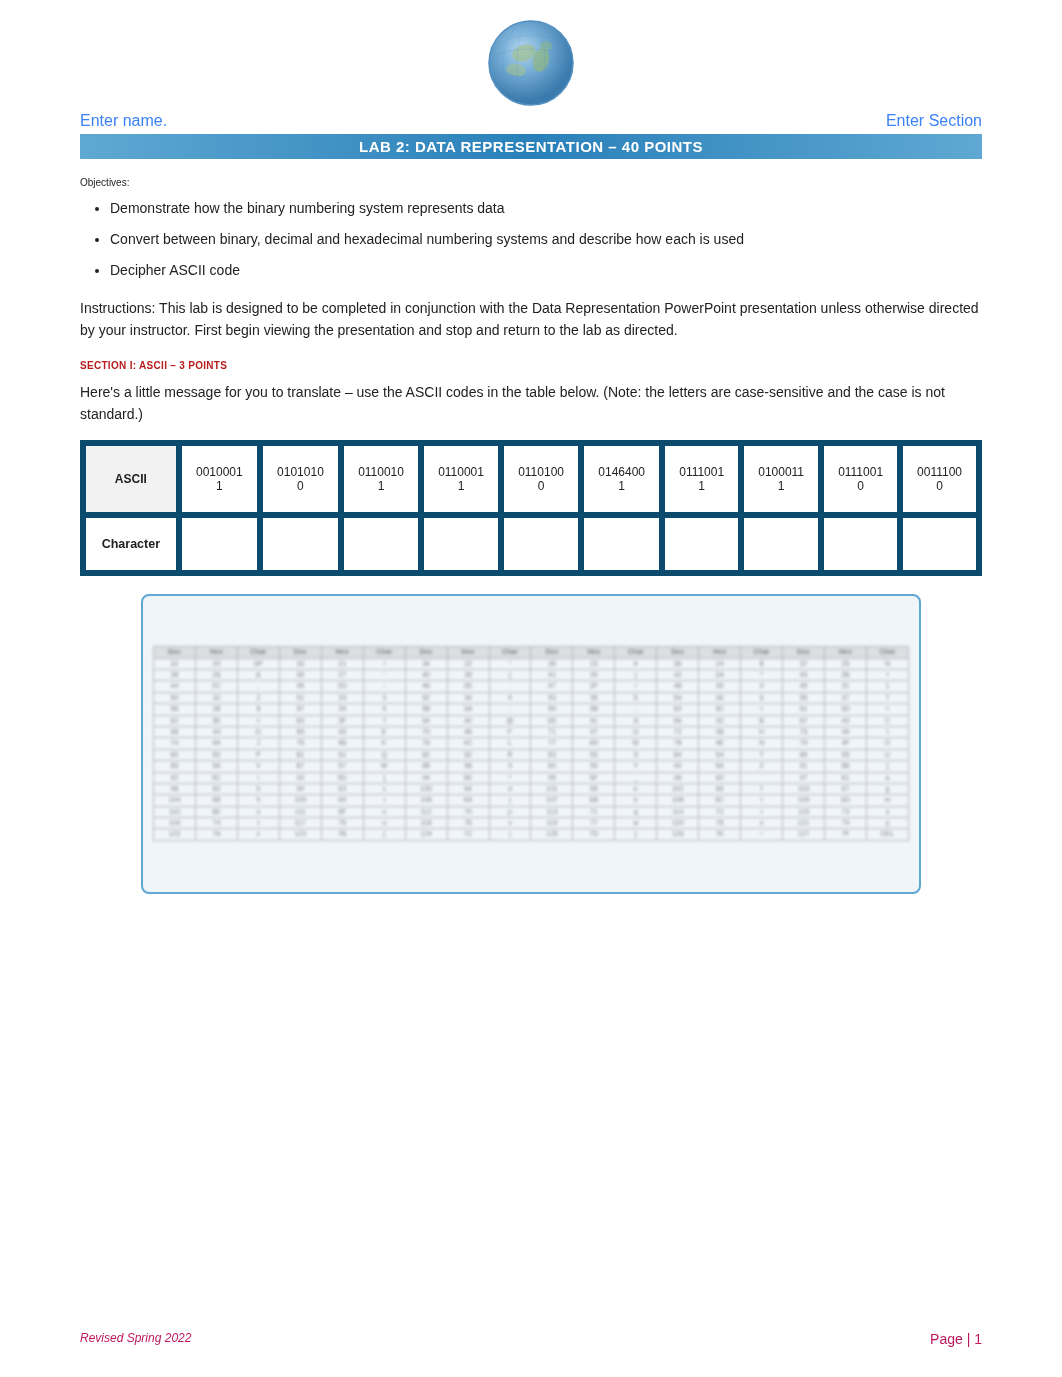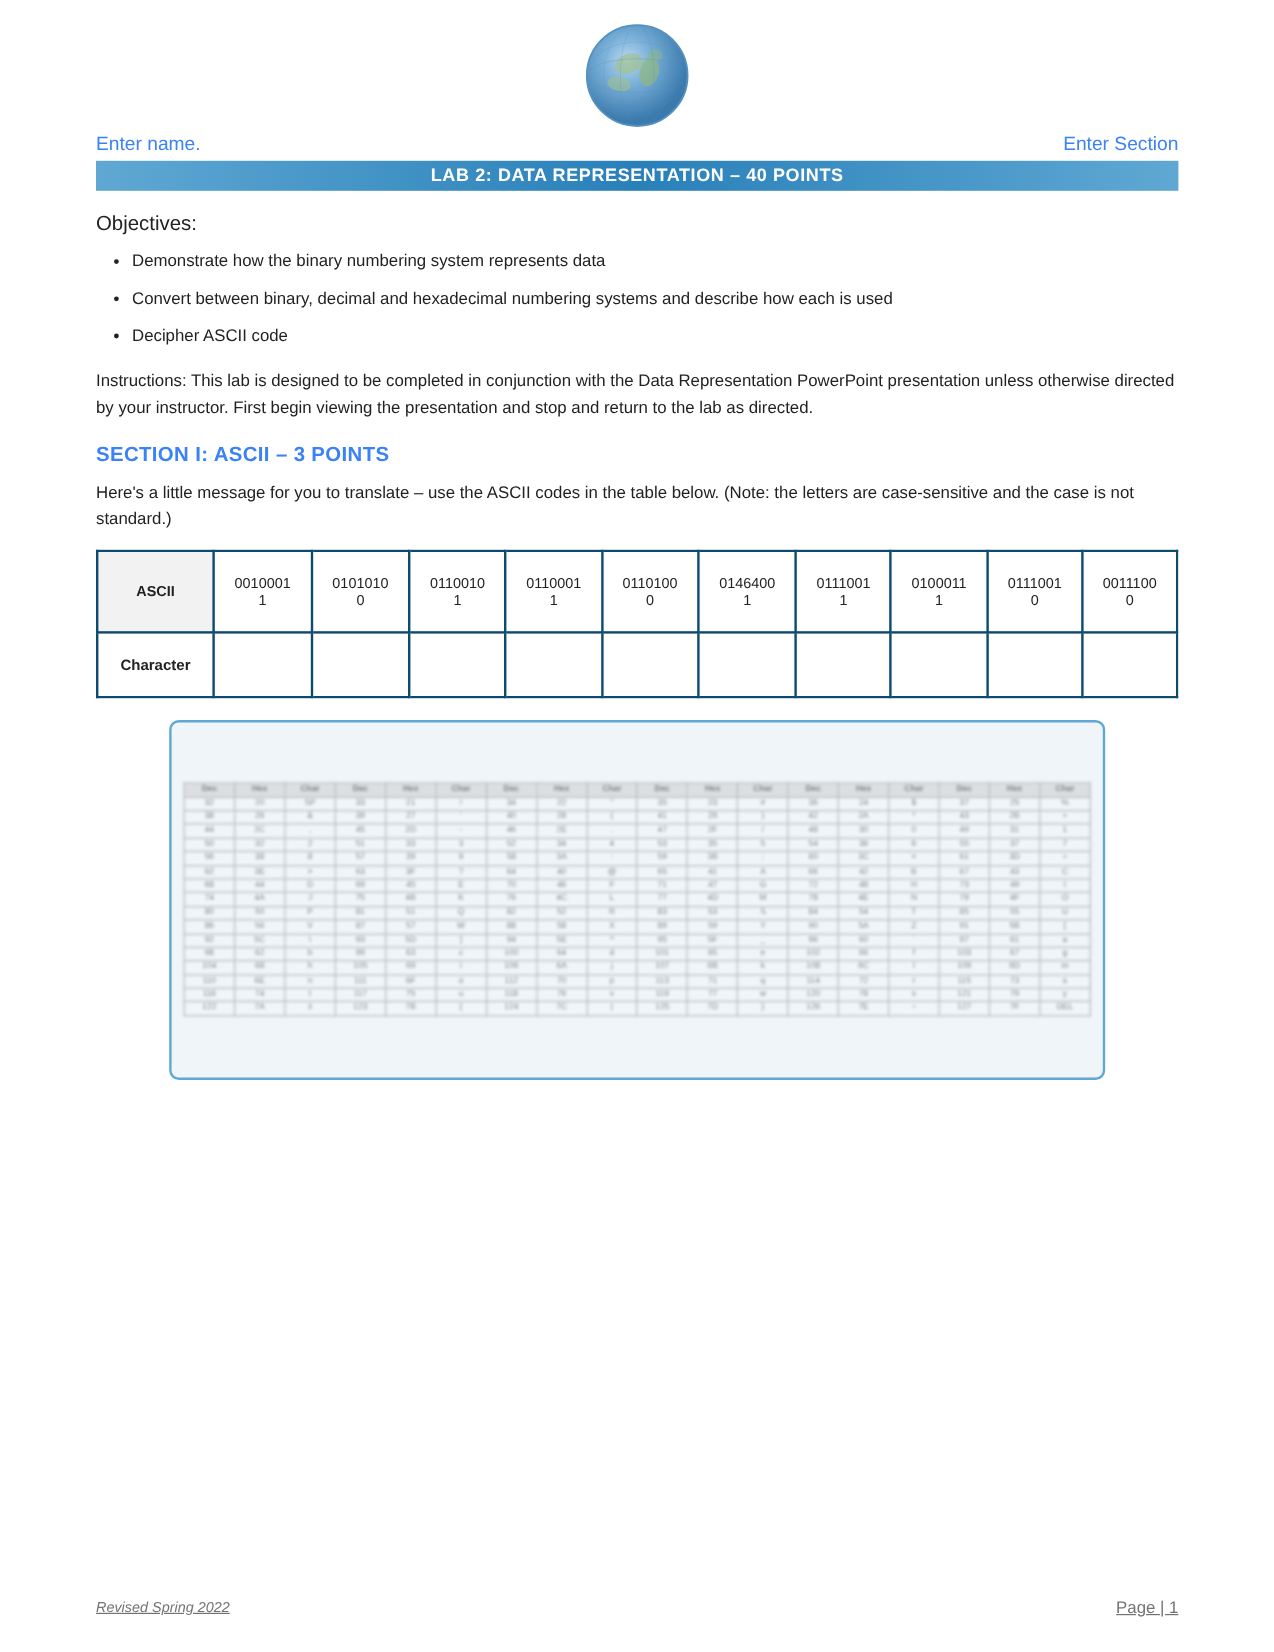--- a/index.html
+++ b/index.html
@@ -41,61 +41,61 @@
       background: linear-gradient(to right, #5fa8d3, #2980b9, #5fa8d3);
       color: #fff;
       text-align: center;
       padding: 4px 0;
       font-weight: bold;
       font-size: 15px;
       letter-spacing: 0.5px;
       margin-bottom: 18px;
     }
     .objectives-label {
-      font-size: 17px;
+      font-size: 10px;
       margin-bottom: 10px;
     }
     .bullet-list {
       margin-left: 30px;
       margin-bottom: 16px;
     }
     .bullet-list li {
       font-size: 14px;
       margin-bottom: 10px;
       line-height: 1.5;
     }
     .instructions {
       font-size: 14px;
       line-height: 1.6;
       margin-bottom: 18px;
     }
     .section-title {
-      color: #3b82f6;
-      font-size: 17px;
+      color: #b91c1c;
+      font-size: 10px;
       font-weight: bold;
       letter-spacing: 0.3px;
       margin-bottom: 10px;
     }
     .section-desc {
       font-size: 14px;
       line-height: 1.6;
       margin-bottom: 14px;
     }
     
     .ascii-table-wrapper {
       margin-bottom: 18px;
       overflow-x: auto;
     }
     .ascii-table {
       border-collapse: collapse;
       width: 100%;
       font-size: 12.5px;
     }
     .ascii-table th, .ascii-table td {
-      border: 2px solid #0c4a6e;
+      border: 6px solid #0c4a6e;
       text-align: center;
       padding: 19px 6px;
       white-space: nowrap;
     }
     .ascii-table .row-label {
       font-weight: bold;
       background: #f2f2f2;
       text-align: center;
     }
     .ascii-table .ascii-row td {
@@ -149,24 +149,23 @@
       background: #ccc;
       font-weight: bold;
     }
     .footer {
       position: absolute;
       bottom: 30px;
       left: 80px;
       right: 80px;
       display: flex;
       justify-content: space-between;
-      align-items: center;
+      align-items: flex-start;
       font-size: 12px;
-      color: #737373;
-      text-decoration: underline;
+      color: #be185d;
     }
     .footer-left {
       font-style: italic;
     }
     .footer-right {
       font-size: 14px;
     }
   </style>
 </head>
 <body>

